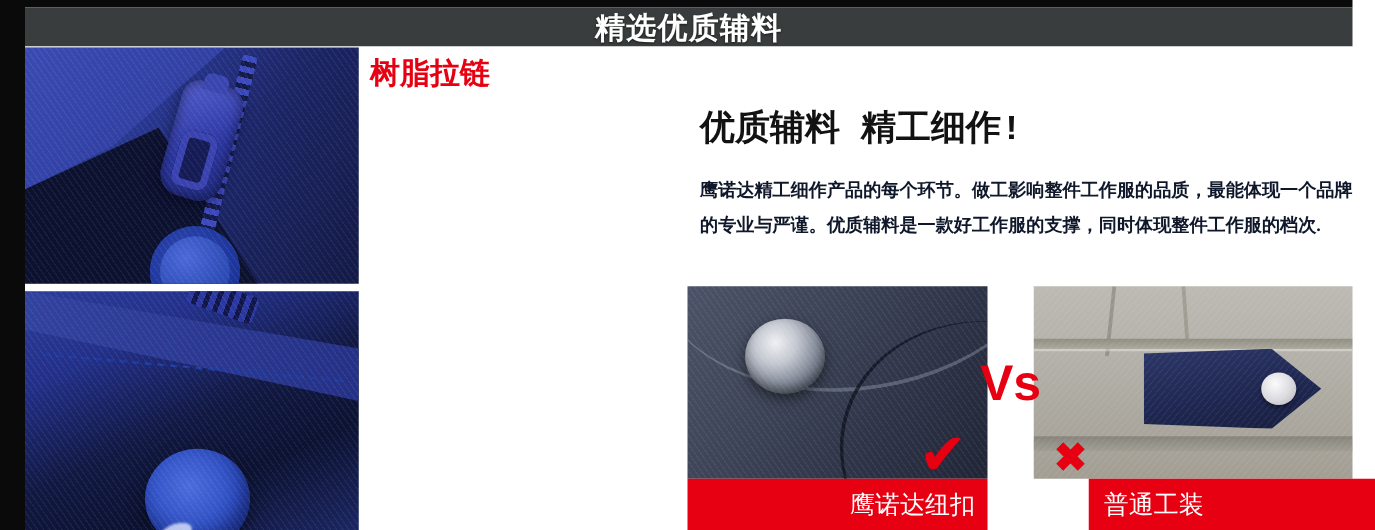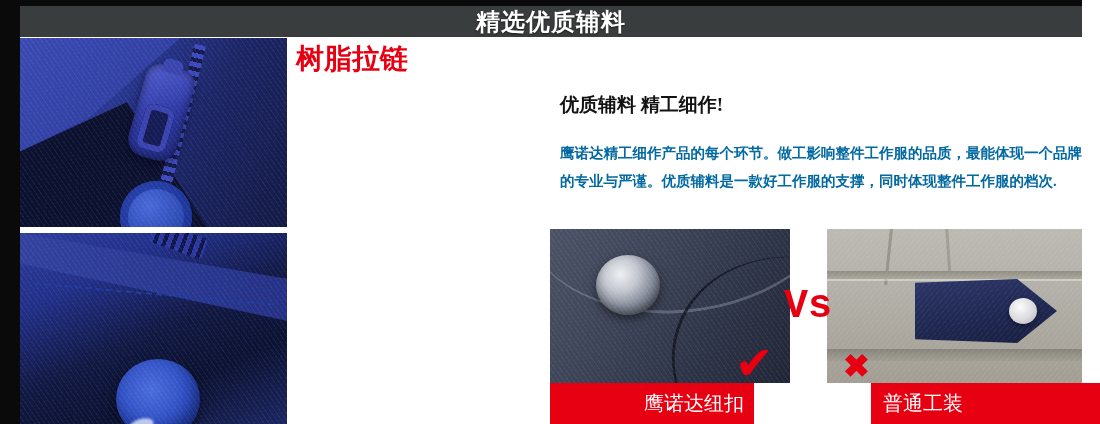--- a/index.html
+++ b/index.html
@@ -51,30 +51,30 @@
   .b-snap{left:96px;top:126px;width:84px;height:80px;border-radius:50%;
     background:radial-gradient(circle at 42% 38%,#4b6cdc,#2c4cc0 55%,#1d35a0 85%);
     box-shadow:0 6px 14px rgba(0,0,10,.55),inset -5px -9px 14px rgba(0,0,20,.35);}
   .b-snap-hi{left:12px;bottom:6px;width:26px;height:14px;border-radius:50%;
     background:rgba(235,240,255,.75);filter:blur(1px);transform:rotate(-18deg);}
 
   
   .feature{left:296px;width:250px;}
   .feature-1{top:42px;}
   .feature-2{top:234px;}
-  .feature-heading{color:#e60012;font-size:28px;font-weight:bold;line-height:34px;}
+  .feature-heading{color:#e60012;font-size:24px;font-weight:bold;line-height:34px;}
   .feature-body{margin-top:9px;width:248px;color:#3d3d3d;font-size:13.5px;line-height:21.5px;
     text-align:justify;}
 
   
   .promo{left:560px;top:88px;width:535px;}
-  .promo-heading{font-family:Liberation Serif, serif;font-weight:bold;
-    color:#121212;font-size:19px;line-height:34px;}
+  .promo-heading{font-family:Liberation Mono, monospace;font-weight:bold;
+    color:#121212;font-size:28px;line-height:34px;}
   .promo-body{margin-top:17px;font-family:"Liberation Serif","DejaVu Serif",serif;font-weight:bold;
-    color:#0369a1;font-size:14.5px;line-height:28px;width:535px;}
+    color:#0f172a;font-size:14.5px;line-height:28px;width:535px;}
 
   
   .photo-navy{left:550px;top:229px;width:240px;height:154px;
     background:linear-gradient(125deg,#4c5368 0%,#3c4356 38%,#2d3346 70%,#202536 100%);}
   .n-seam{left:-30px;top:-150px;width:330px;height:230px;border-radius:50%;
     border-bottom:3px solid rgba(185,195,210,.30);transform:rotate(-9deg);}
   .n-seam2{left:120px;top:30px;width:260px;height:220px;border-radius:50%;
     border-left:3px solid rgba(16,20,32,.8);transform:rotate(18deg);}
   .n-snap{left:46px;top:26px;width:64px;height:60px;border-radius:50%;
     background:radial-gradient(circle at 38% 32%,#eef0f4,#c3c7cf 30%,#8b919f 55%,#4f5563 80%,#3a4050 100%);
@@ -92,28 +92,28 @@
   .g-tab{left:88px;top:50px;width:142px;height:64px;
     background:linear-gradient(170deg,#2d3768,#1f2852 55%,#171e40);
     clip-path:polygon(0 6%,72% 0,100% 50%,72% 100%,0 94%);
     box-shadow:0 4px 8px rgba(40,40,30,.4);}
   .g-snap{left:94px;top:19px;width:28px;height:26px;border-radius:50%;
     background:radial-gradient(circle at 40% 35%,#fbfbfc,#dadade 55%,#b2b2b8 95%);
     box-shadow:0 2px 4px rgba(0,0,10,.5);}
 
   
   .vs-label{left:784px;top:286px;width:44px;text-align:center;color:#e60012;
-    font-family:Liberation Mono, monospace;font-weight:bold;font-size:40px;line-height:42px;}
+    font-family:Liberation Sans, sans-serif;font-weight:bold;font-size:40px;line-height:42px;}
   .check-mark{left:735px;top:340px;color:#e60012;font-size:46px;line-height:46px;z-index:5;
     text-shadow:0 0 1px #b00010;}
   .cross-mark{left:843px;top:350px;color:#e60012;font-size:32px;line-height:32px;z-index:5;
     font-weight:bold;}
   .caption-bar{top:383px;height:41px;background:#e60012;color:#ffffff;display:flex;align-items:center;
     font-family:"Liberation Serif","DejaVu Serif",serif;font-size:20px;box-sizing:border-box;z-index:4;}
-  .caption-bar-left{left:550px;width:204px;justify-content:flex-end;padding-right:10px;}
+  .caption-bar-left{left:550px;width:240px;justify-content:flex-end;padding-right:10px;}
   .caption-bar-right{left:827px;width:255px;justify-content:flex-start;padding-left:12px;margin-left:44px;}
 </style>
 </head>
 <body>
 
 <div class="stage">
 
   <div class="abs top-black-band"></div>
   <div class="abs left-black-strip"></div>
   <div class="abs banner">

